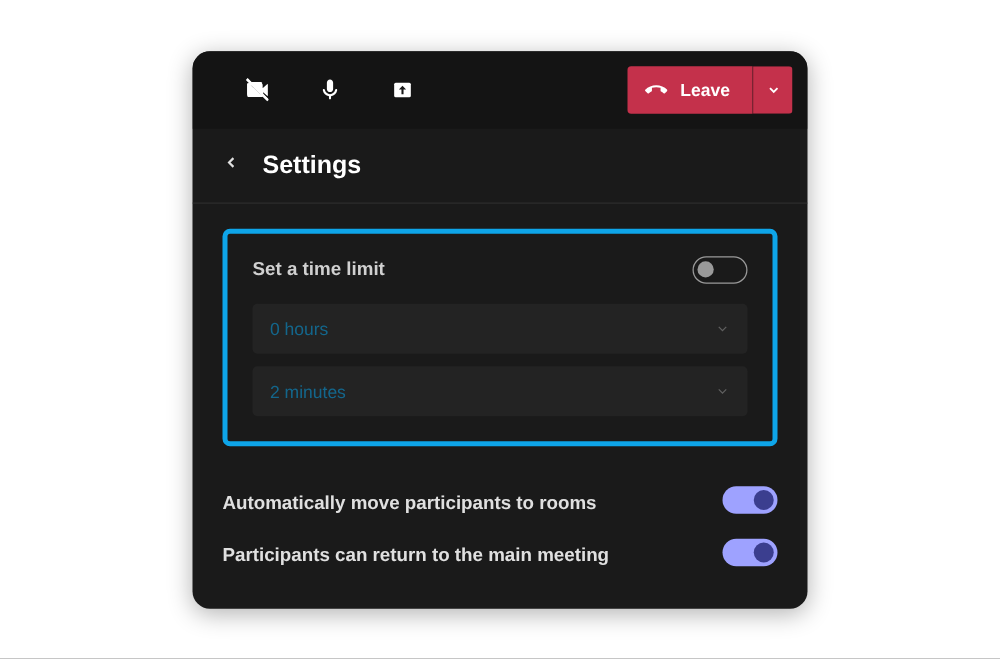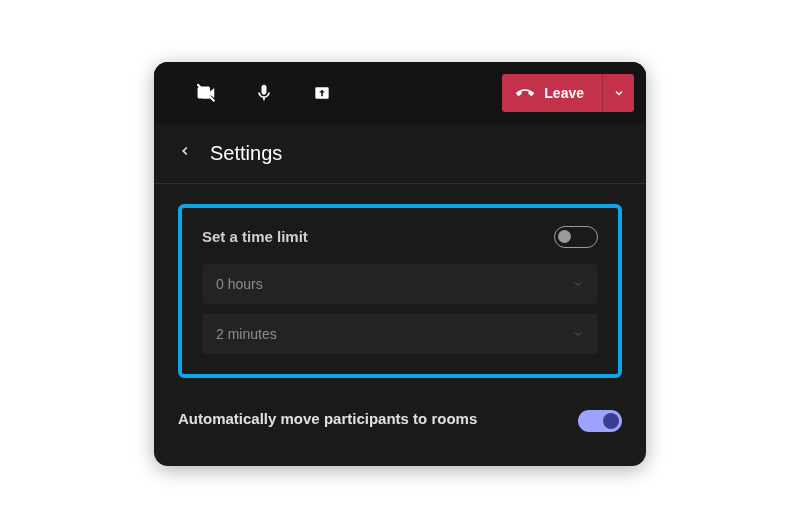--- a/index.html
+++ b/index.html
@@ -83,21 +83,21 @@
       gap: 18px;
       border-bottom: 1px solid #2d2d2d;
     }
     .back-icon {
       color: #e0e0e0;
       cursor: pointer;
     }
     .panel-title {
       color: #fff;
       font-size: 20px;
-      font-weight: 400;
+      font-weight: 700;
     }
     .panel-body {
       padding: 20px 24px 24px 24px;
     }
     .time-limit-card {
       border: 4px solid #0ea5e9;
       border-radius: 6px;
       padding: 18px 20px 20px 20px;
       margin-bottom: 22px;
     }
@@ -155,26 +155,26 @@
       justify-content: space-between;
       padding: 0 14px;
       margin-bottom: 10px;
       cursor: pointer;
       opacity: 0.55;
     }
     .dropdown:last-child {
       margin-bottom: 0;
     }
     .dropdown-label {
-      color: #e5e5e5;
+      color: #0ea5e9;
       font-size: 14px;
     }
     .setting-row {
       display: flex;
-      align-items: flex-start;
+      align-items: flex-end;
       justify-content: space-between;
       padding: 10px 0;
       gap: 14px;
     }
     .setting-label {
       color: #e0e0e0;
       font-size: 15px;
       font-weight: 600;
     }
   </style>
@@ -249,15 +249,19 @@
           <polyline points="6 9 12 15 18 9"></polyline>
         </svg>
       </div>
     </div>
 
     <div class="setting-row">
       <div class="setting-label">Automatically move participants to rooms</div>
       <div class="toggle toggle-on"></div>
     </div>
 
+    <div class="setting-row">
+      <div class="setting-label">Participants can return to the main meeting</div>
+      <div class="toggle toggle-on"></div>
+    </div>
 
   </div>
 </div>
 
 </body></html>

